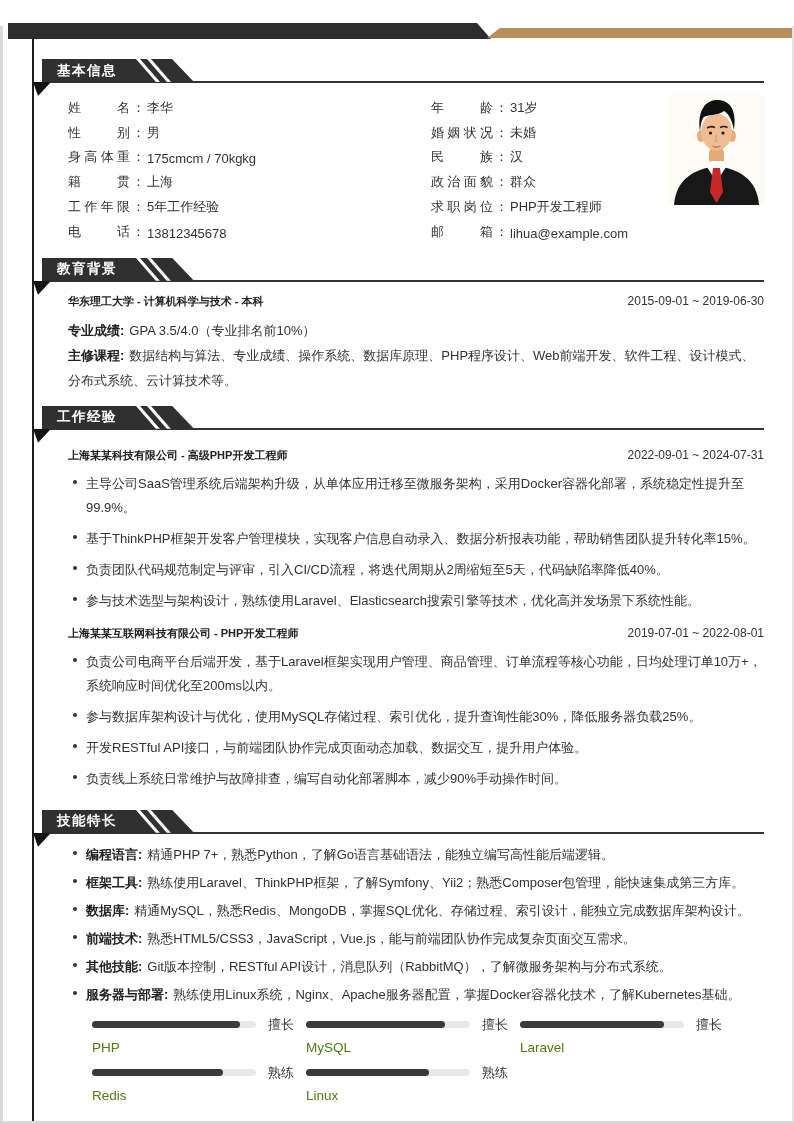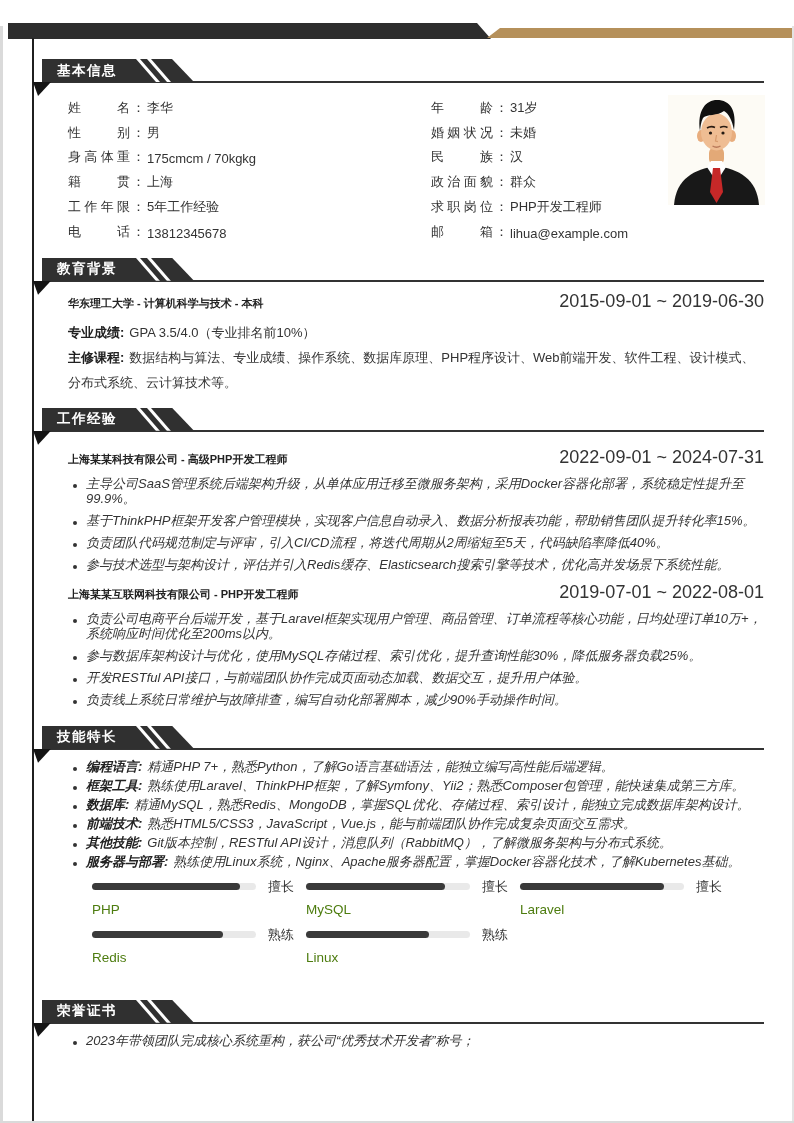--- a/index.html
+++ b/index.html
@@ -45,32 +45,32 @@
   .info-row { height:24.8px; display:flex; align-items:flex-end; }
   .info-label { display:inline-block; width:62px; text-align:justify; text-align-last:justify; }
   .info-colon { margin:0 2px; }
   .photo {
     position:absolute; left:668px; top:95px; width:97px; height:110px;
   }
 
   
   .head-row { display:flex; justify-content:space-between; align-items:baseline; line-height:21px; margin-bottom:6px; }
   .head-title { font-weight:700; font-size:11px; color:#222; }
-  .head-date { font-size:18px; color:#333; }
+  .head-date { font-size:12px; color:#333; }
   .kv-row { line-height:25px; }
   .kv-label { font-weight:700; color:#222; margin-right:5px; }
 
   #sec-edu { margin-top:17px; }
   #sec-work { margin-top:13px; }
   #sec-skill { margin-top:12px; }
   #sec-honor { margin-top:21px; }
 
   
   ul.blist { list-style:none; }
-  ul.blist li { position:relative; padding-left:18px; line-height:15px; margin-bottom:7px;font-style:italic; }
+  ul.blist li { position:relative; padding-left:18px; line-height:24px; margin-bottom:7px; }
   ul.blist li::before {
     content:""; position:absolute; left:5px; top:8.5px;
     width:4px; height:4px; border-radius:50%; background:#333;
   }
   .job { margin-top:16px; }
   .job + .job { margin-top:10px; }
 
   ul.blist.tight li { margin-bottom:4px; }
 
   
@@ -233,21 +233,21 @@
 
       <div class="job">
         <div class="head-row">
           <span class="head-title">上海某某科技有限公司 - 高级PHP开发工程师</span>
           <span class="head-date">2022-09-01 ~ 2024-07-31</span>
         </div>
         <ul class="blist">
           <li>主导公司SaaS管理系统后端架构升级，从单体应用迁移至微服务架构，采用Docker容器化部署，系统稳定性提升至99.9%。</li>
           <li>基于ThinkPHP框架开发客户管理模块，实现客户信息自动录入、数据分析报表功能，帮助销售团队提升转化率15%。</li>
           <li>负责团队代码规范制定与评审，引入CI/CD流程，将迭代周期从2周缩短至5天，代码缺陷率降低40%。</li>
-          <li>参与技术选型与架构设计，评估并引入Redis缓存、Elasticsearch搜索引擎等技术，优化高并发场景下系统性能。</li>
+          <li>参与技术选型与架构设计，熟练使用Laravel、Elasticsearch搜索引擎等技术，优化高并发场景下系统性能。</li>
         </ul>
       </div>
 
       <div class="job">
         <div class="head-row">
           <span class="head-title">上海某某互联网科技有限公司 - PHP开发工程师</span>
           <span class="head-date">2019-07-01 ~ 2022-08-01</span>
         </div>
         <ul class="blist">
           <li>负责公司电商平台后端开发，基于Laravel框架实现用户管理、商品管理、订单流程等核心功能，日均处理订单10万+，系统响应时间优化至200ms以内。</li>

